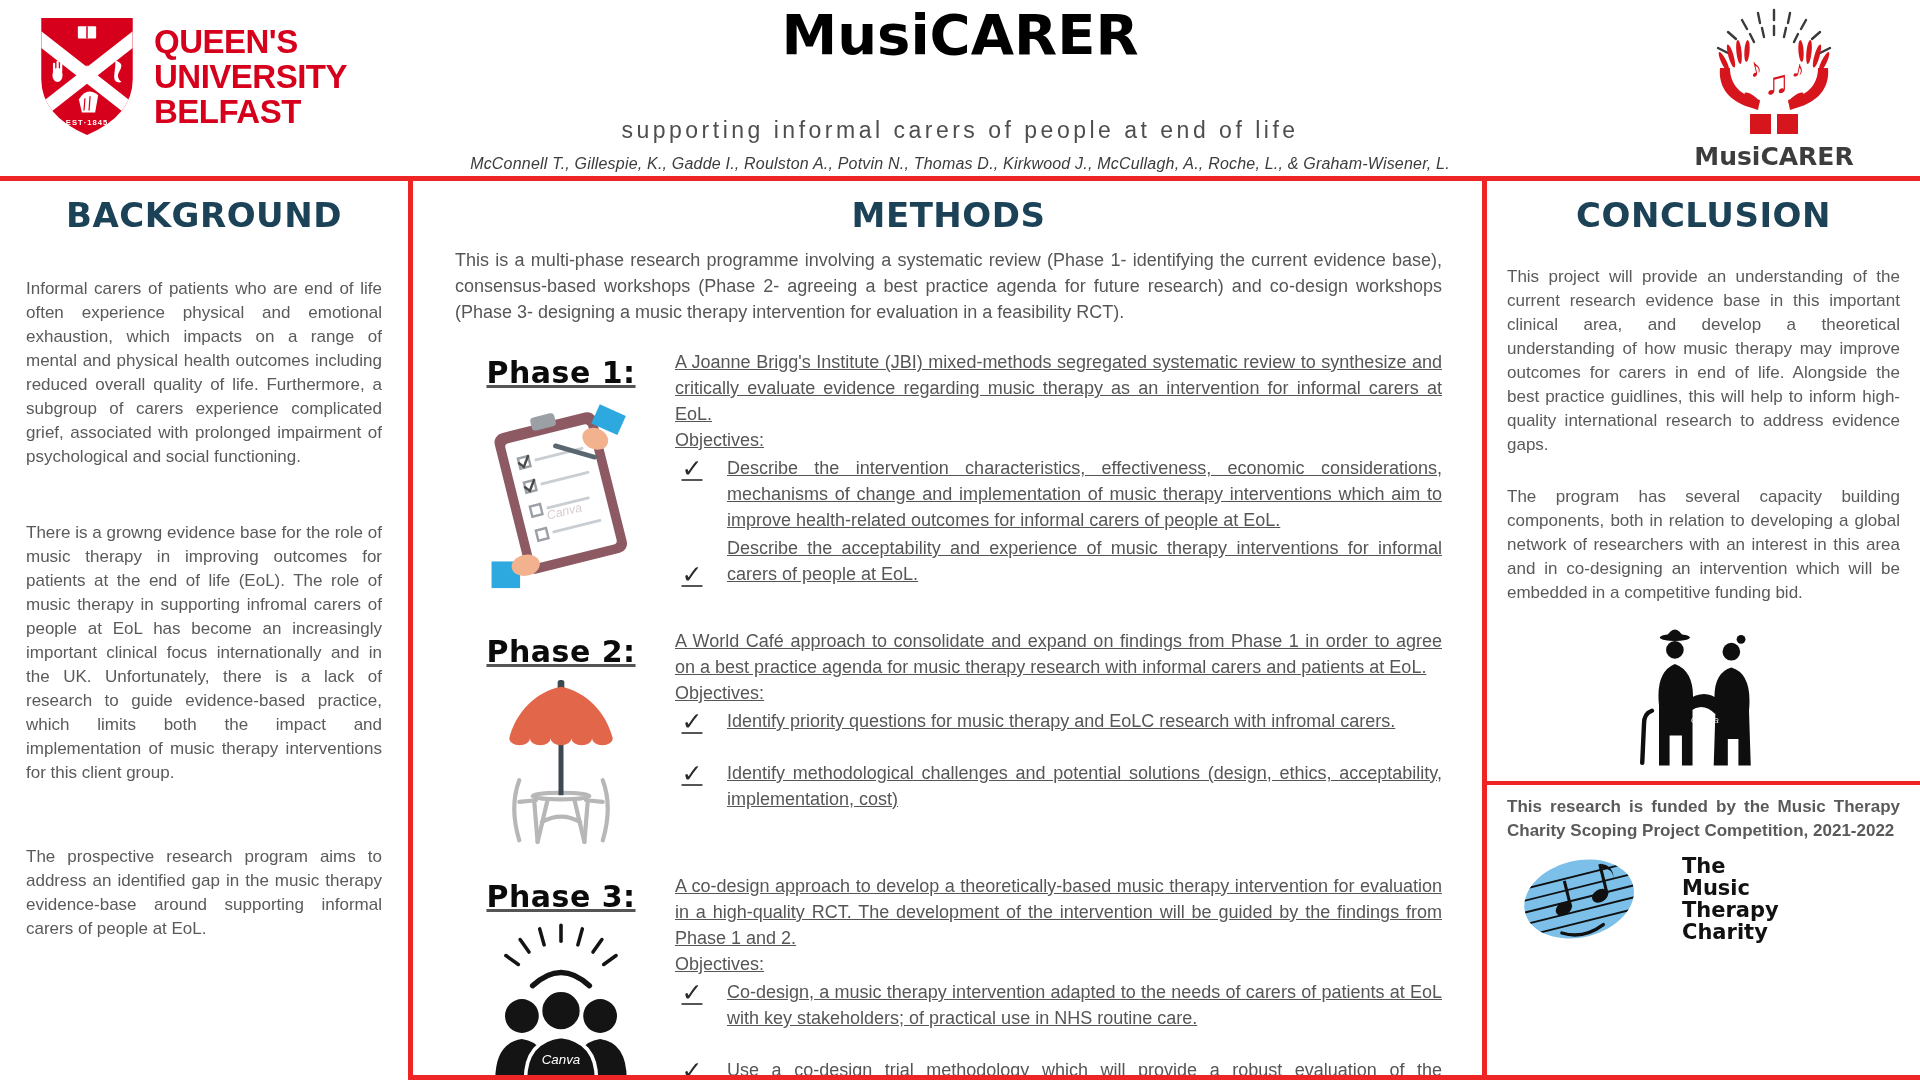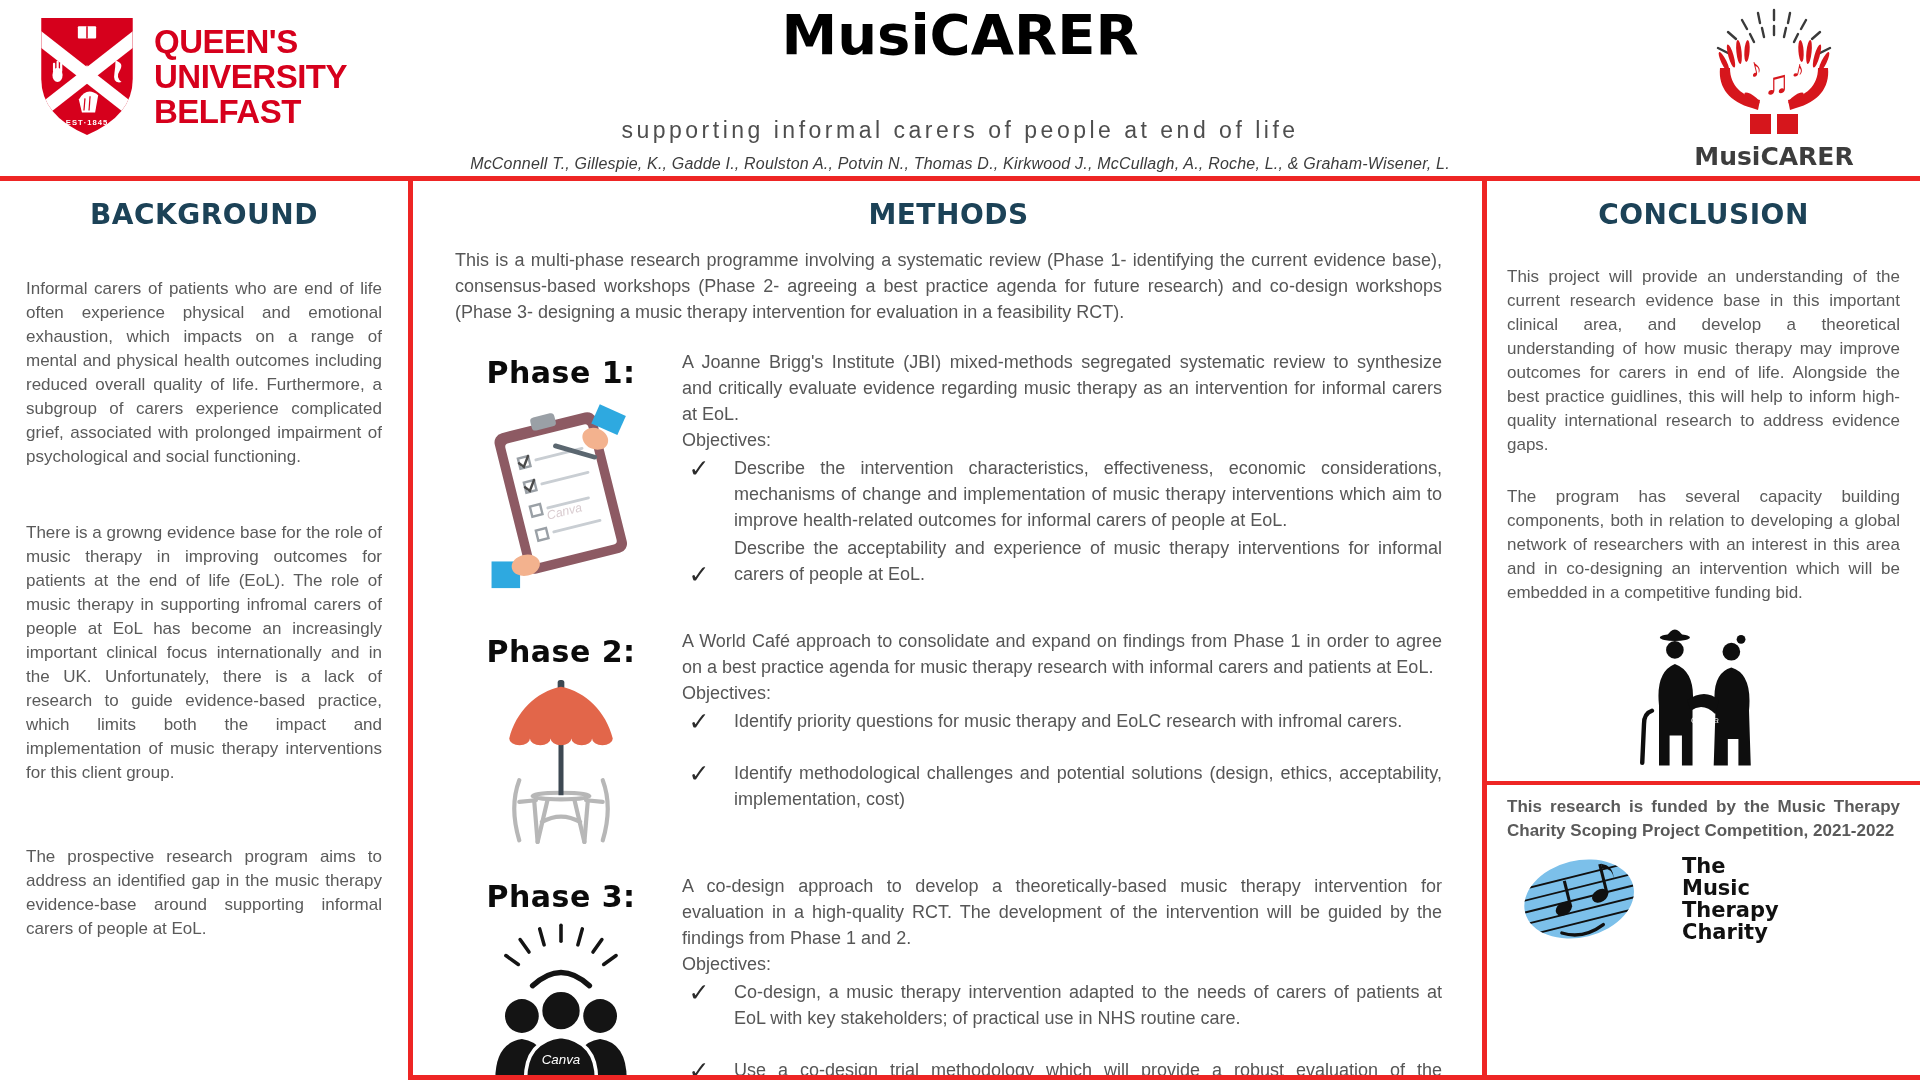--- a/index.html
+++ b/index.html
@@ -16,30 +16,30 @@
   .mcr-logo{position:absolute;right:26px;top:6px;width:240px;text-align:center;}
   .mcr-label{font-family:"DejaVu Sans",sans-serif;font-weight:800;font-size:25px;color:#3d3d3d;margin-top:2px;}
   .hline{position:absolute;left:0;right:0;top:176px;height:5px;background:#ee2524;}
   
   .main{position:absolute;left:0;right:0;top:181px;bottom:0;display:flex;}
   .vline{width:5px;background:#ee2524;}
   .bottom-line{position:absolute;left:408px;right:0;bottom:0;height:5px;background:#ee2524;}
   .col-left{width:408px;box-sizing:border-box;padding:0 26px;}
   .col-mid{flex:1;box-sizing:border-box;padding:0 40px 0 42px;border-radius:13px;}
   .col-right{width:433px;box-sizing:border-box;padding:0 20px;}
-  .section-h{font-family:"DejaVu Sans",sans-serif;font-weight:800;font-size:28px;line-height:44px;
+  .section-h{font-family:"DejaVu Sans",sans-serif;font-weight:800;font-size:34px;line-height:44px;
              color:#1c4257;text-align:center;letter-spacing:.5px;margin:12px 0 0;}
   p{margin:0;text-align:justify;}
   .col-left p{font-size:17px;line-height:24px;color:#5a5a5a;}
   .col-left .p1{margin-top:40px;}
   .col-left .p2{margin-top:52px;}
   .col-left .p3{margin-top:60px;}
   
   .m-intro{margin-top:10px;font-size:18px;line-height:26px;color:#565656;}
-  .phase{display:grid;grid-template-columns:212px 1fr;column-gap:15px;}
+  .phase{display:grid;grid-template-columns:212px 1fr;column-gap:8px;text-decoration:underline;}
   .ph1{margin-top:24px;} .ph2{margin-top:38px;} .ph3{margin-top:26px;}
   .phase-left{text-align:center;}
   .phase-label{font-family:"DejaVu Sans",sans-serif;font-weight:800;font-size:30px;color:#0b0b0b;
                text-align:center;margin-top:6px;letter-spacing:.5px;}
   .phase-body{font-size:18px;line-height:26px;color:#565656;}
   .obj{display:flex;gap:18px;margin-top:2px;}
   .obj.gap{margin-top:26px;}
   .check{min-width:34px;text-align:center;font-size:25px;line-height:26px;color:#2b2b2b;}
   .obj.align-end{align-items:flex-end;}
   .obj p{flex:1;}

